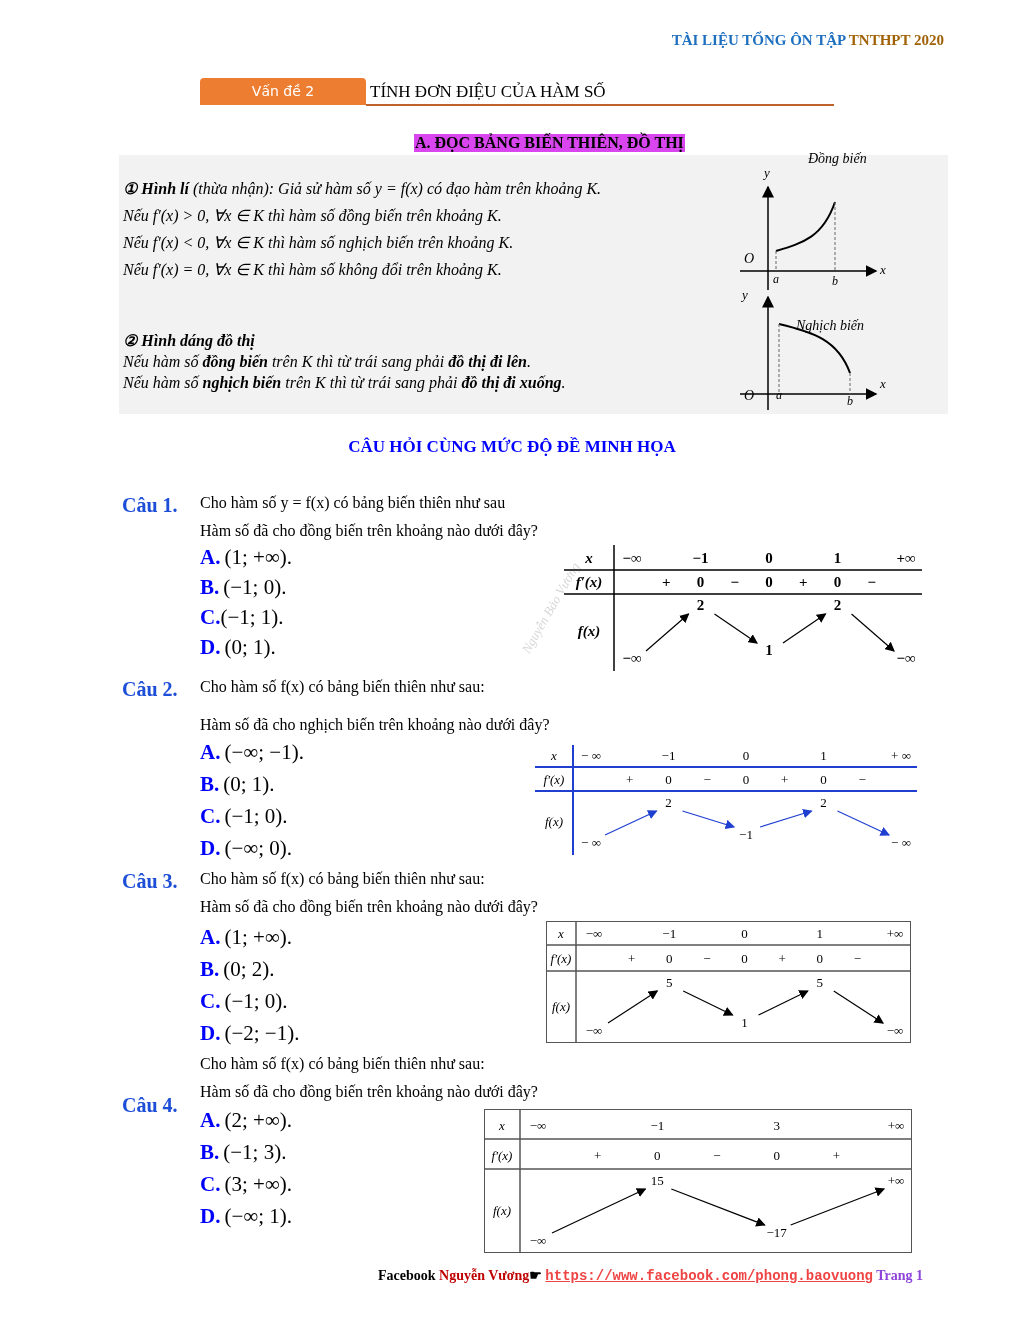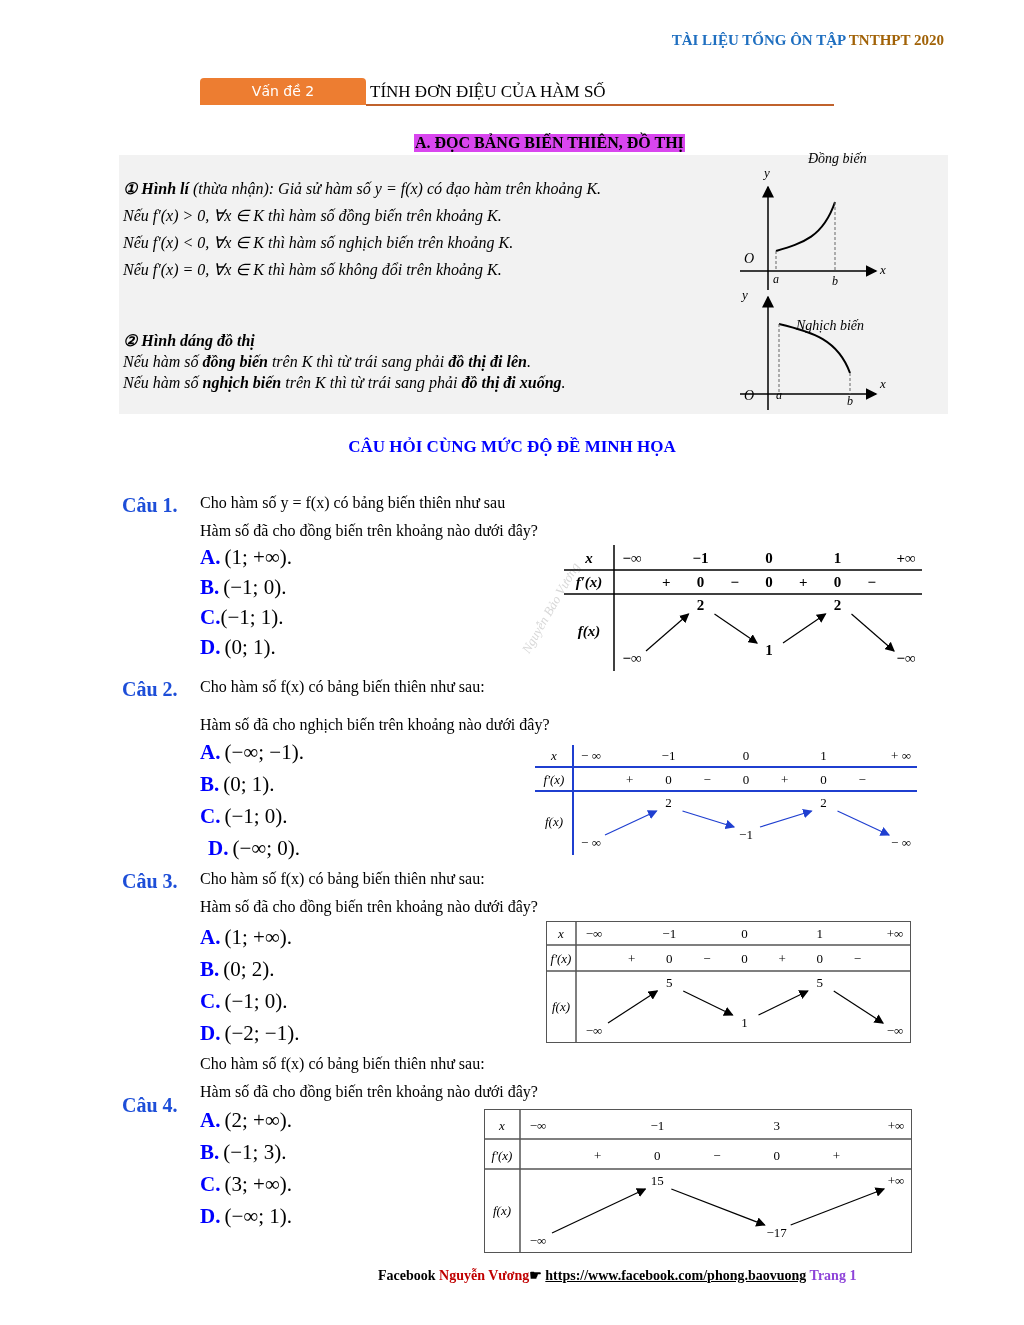--- a/index.html
+++ b/index.html
@@ -22,21 +22,21 @@
   .b { font-weight: bold; }
   .graph { position: absolute; }
   .q-section { left: 0; width: 1024px; top: 437px; text-align: center; font-weight: bold;
                font-size: 17px; color: #0000ff; }
   .q-label { font-weight: bold; color: #1d4ed8; font-size: 20px; }
   .q-text { font-size: 16px; }
   .opt-letter { font-weight: bold; color: #0000ff; }
   .opt { font-size: 21px; }
   .footer { left: 378px; top: 1267px; font-size: 14px; font-weight: bold; }
   .footer .red { color: #c00000; }
-  .footer a { color: #000000; text-decoration: underline; }
+  .footer a { color: #ef4444; text-decoration: underline; font-family: Liberation Mono, monospace; }
   .footer .purple { color: #8e44d9; }
   .watermark { left: 500px; top: 600px; transform: rotate(-60deg); color: #d8d8d8; font-style: italic;
                font-size: 13px; }
   svg text { font-family: "Liberation Serif", serif; }
 </style>
 </head>
 <body>
 
 <div class="abs header">
   <span>TÀI LIỆU TỔNG ÔN TẬP</span>
@@ -151,21 +151,21 @@
       <line x1="150.5" y1="69" x2="193" y2="98" stroke="#000" stroke-width="1.2" marker-end="url(#arr0)"></line>
       <line x1="219" y1="98" x2="261.5" y2="69" stroke="#000" stroke-width="1.2" marker-end="url(#arr0)"></line>
       <line x1="287.5" y1="69" x2="330" y2="106" stroke="#000" stroke-width="1.2" marker-end="url(#arr0)"></line>
     </svg>
     <div class="abs q-label" style="left: 122px; top: 678px;">Câu 2.</div>
     <div class="abs q-text" style="left: 200px; top: 678px;">Cho hàm số f(x) có bảng biến thiên như sau:</div>
     <div class="abs q-text" style="left: 200px; top: 716px;">Hàm số đã cho nghịch biến trên khoảng nào dưới đây?</div>
     <div class="abs opt" style="left: 200px; top: 740px;"><span class="opt-letter">A.</span><span style="margin-left: 4px;">(−∞; −1).</span></div>
     <div class="abs opt" style="left: 200px; top: 772px;"><span class="opt-letter">B.</span><span style="margin-left: 4px;">(0; 1).</span></div>
     <div class="abs opt" style="left: 200px; top: 804px;"><span class="opt-letter">C.</span><span style="margin-left: 4px;">(−1; 0).</span></div>
-    <div class="abs opt" style="left: 208px; top: 836px;"><span class="opt-letter">D.</span><span style="margin-left: 4px;">(−∞; 0).</span></div>
+    <div class="abs opt" style="left: 200px; top: 836px;"><span class="opt-letter">D.</span><span style="margin-left: 4px;">(−∞; 0).</span></div>
     <svg width="382" height="110" style="position: absolute; left: 535px; top: 745px;">
       <defs>
         <marker id="arr1" markerWidth="8" markerHeight="8" refX="7" refY="4" orient="auto">
           <path d="M0,0 L8,4 L0,8 z" fill="#1f3fd0"></path>
         </marker>
       </defs>
       <line x1="38" y1="0" x2="38" y2="110" stroke="#1f3fd0" stroke-width="2"></line>
       <line x1="0" y1="22" x2="382" y2="22" stroke="#1f3fd0" stroke-width="2"></line>
       <line x1="0" y1="46" x2="382" y2="46" stroke="#1f3fd0" stroke-width="2"></line>
       <text x="19" y="15.399999999999999" text-anchor="middle" font-size="13" font-style="italic" font-weight="normal">x</text>

